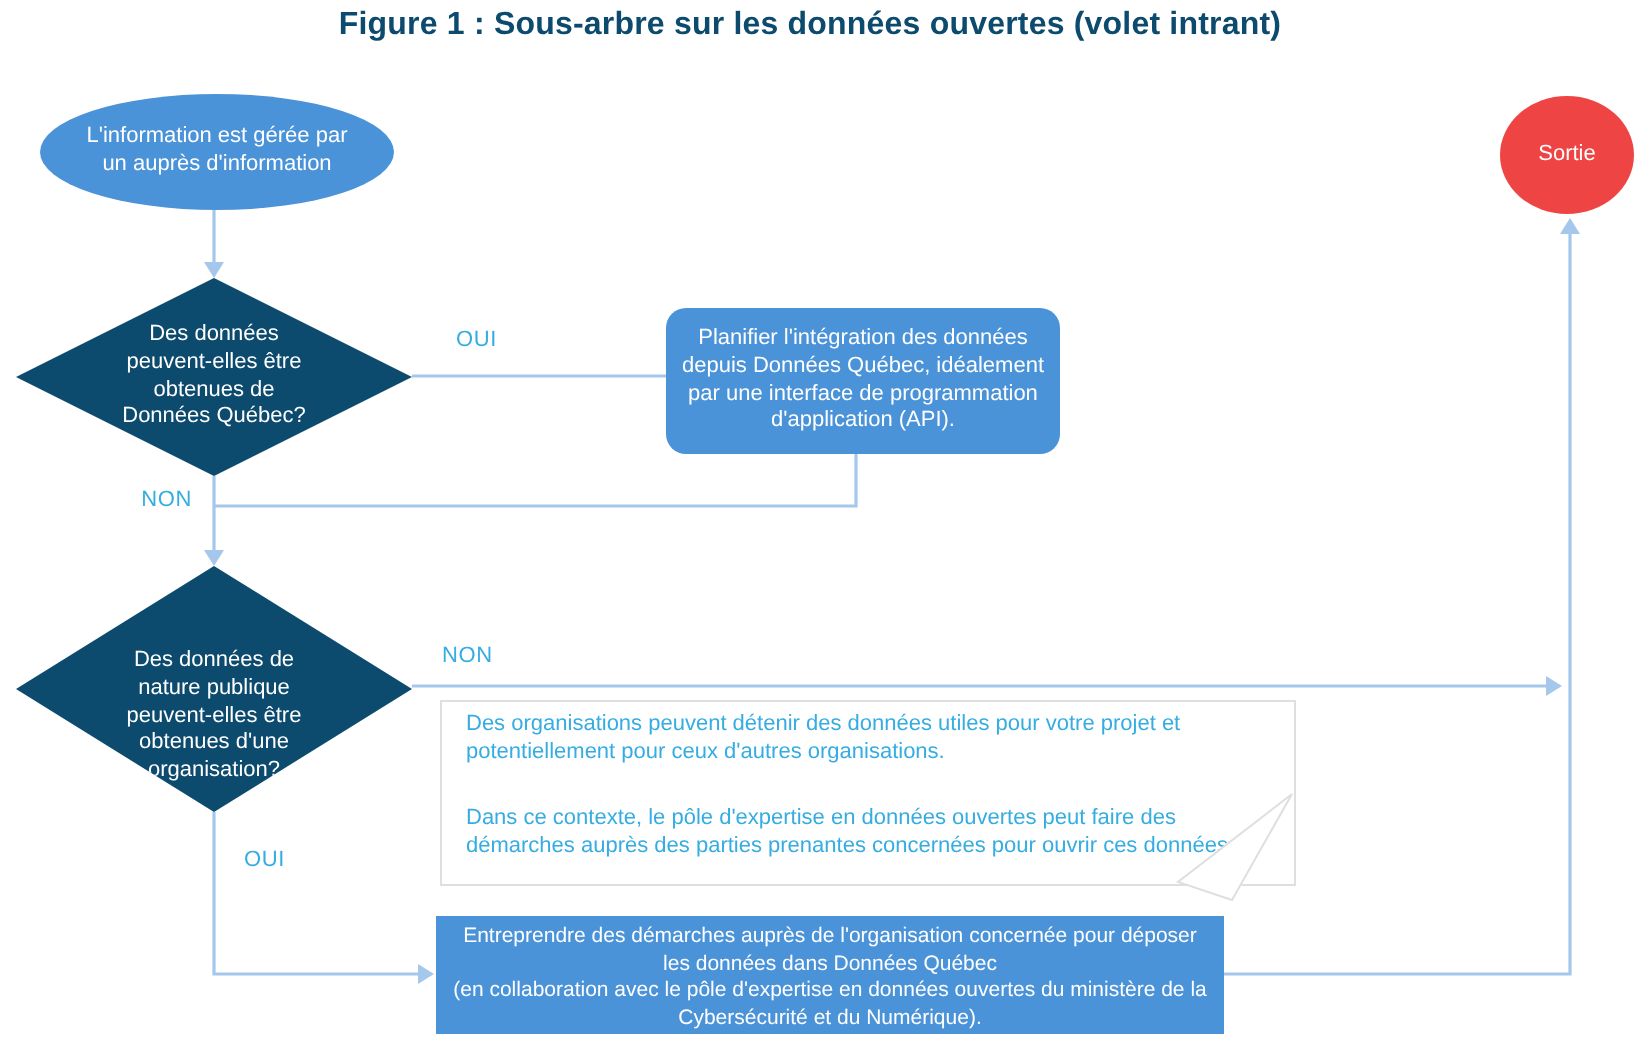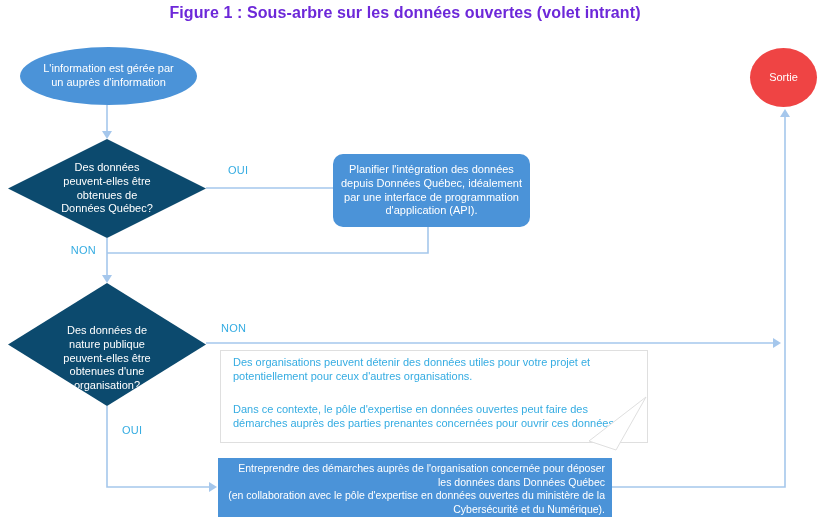--- a/index.html
+++ b/index.html
@@ -2,21 +2,21 @@
 <html><head>
 <meta charset="utf-8">
 <style>
   html,body{margin:0;padding:0;background:#fff;}
   #stage{
     position:relative;width:825px;height:522px;background:#ffffff;overflow:hidden;
     font-family:"Liberation Sans",sans-serif;
   }
   .title{
     position:absolute;left:90px;top:4px;width:630px;text-align:center;
-    font-size:16px;font-weight:bold;color:#6d28d9;letter-spacing:.1px;
+    font-size:16px;font-weight:bold;color:#0c4a6e;letter-spacing:.1px;
   }
   .node{
     position:absolute;display:flex;align-items:center;justify-content:center;
     color:#fff;font-size:11px;line-height:1.25;text-align:center;
   }
   .ellipse{background:#4b93d8;border-radius:50%;}
   .diamond{background:#0c4a6e;clip-path:polygon(50% 0,100% 50%,50% 100%,0 50%);}
   .rounded{background:#4b93d8;border-radius:10px;}
   .rect{background:#4b93d8;}
   .circle{background:#ef4444;border-radius:50%;}
@@ -25,21 +25,21 @@
   }
   .callout{
     position:absolute;left:220px;top:350px;width:428px;height:93px;
     background:#fff;border:1px solid #dfdfdf;box-sizing:border-box;
     padding:4px 12px;color:#35ace2;font-size:11px;line-height:1.3;text-align:left;
   }
   .callout .para + .para{margin-top:18px;}
   .proc-bottom{
     position:absolute;left:218px;top:458px;width:394px;height:59px;
     box-sizing:border-box;padding:4px 7px;display:block;
-    color:#fff;font-size:10.5px;line-height:1.3;text-align:right;
+    color:#fff;font-size:10.5px;line-height:1.3;text-align:center;
   }
   .inner{display:block;}
   svg.overlay{position:absolute;left:0;top:0;pointer-events:none;}
 </style>
 </head>
 <body>
 
 <div id="stage">
 
   <div class="title">Figure 1 : Sous-arbre sur les données ouvertes (volet intrant)</div>

